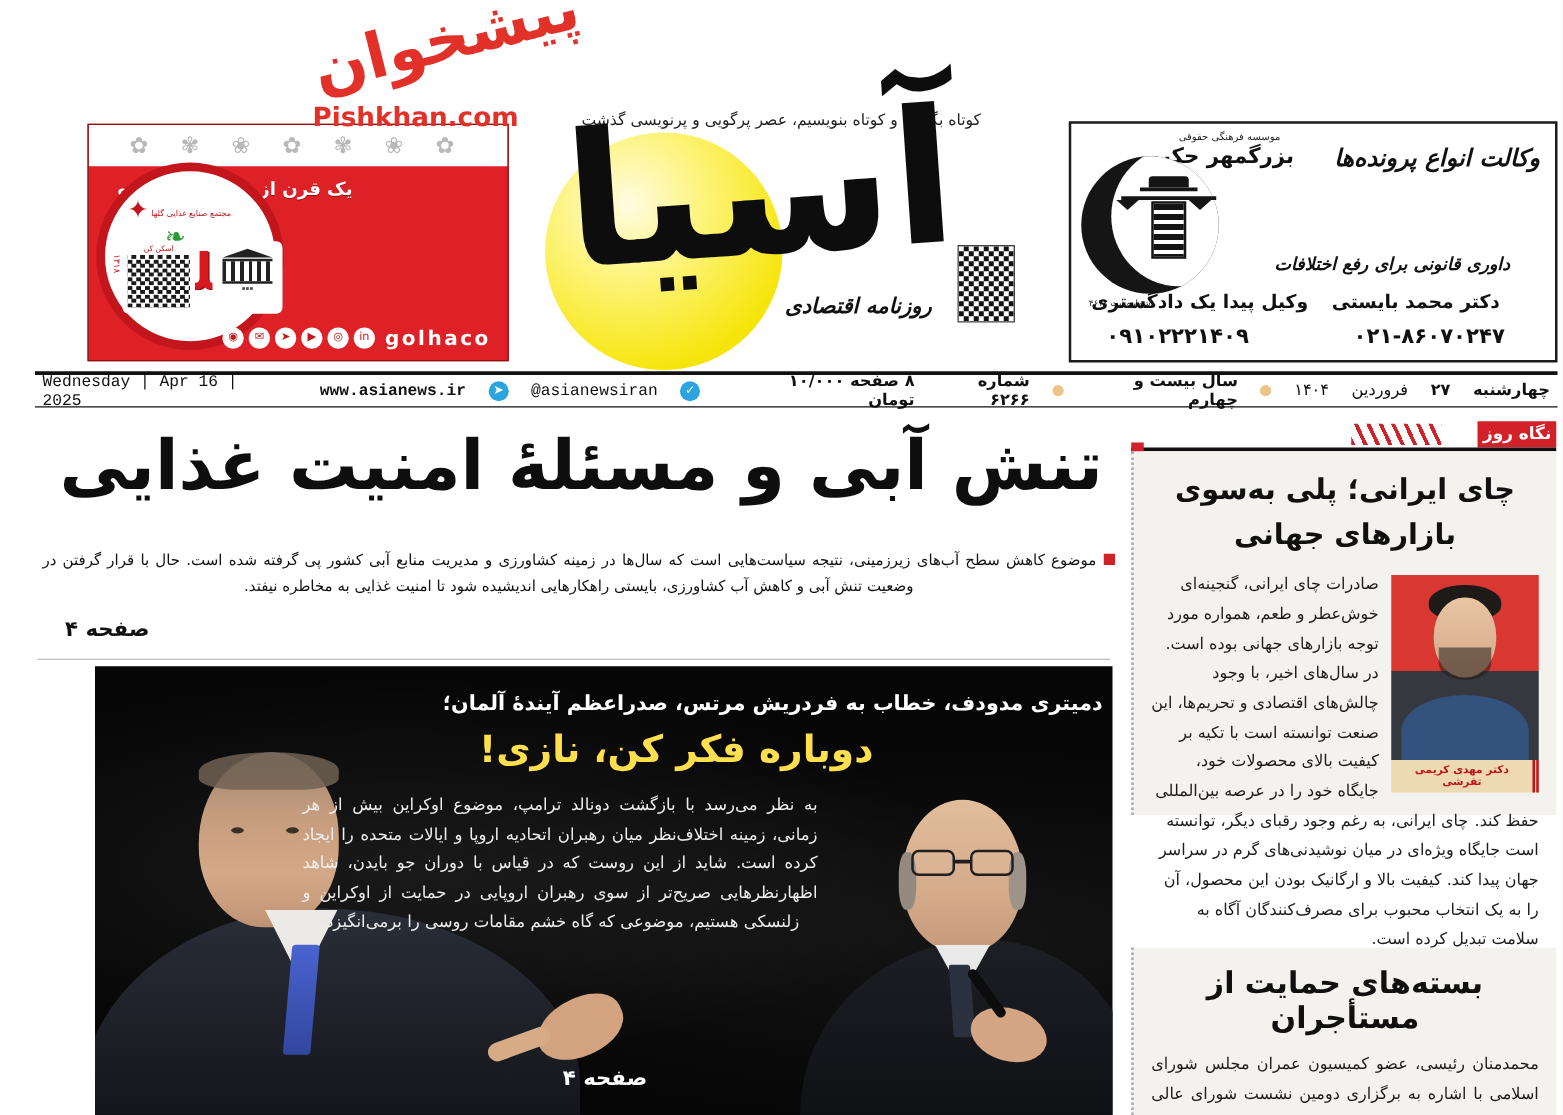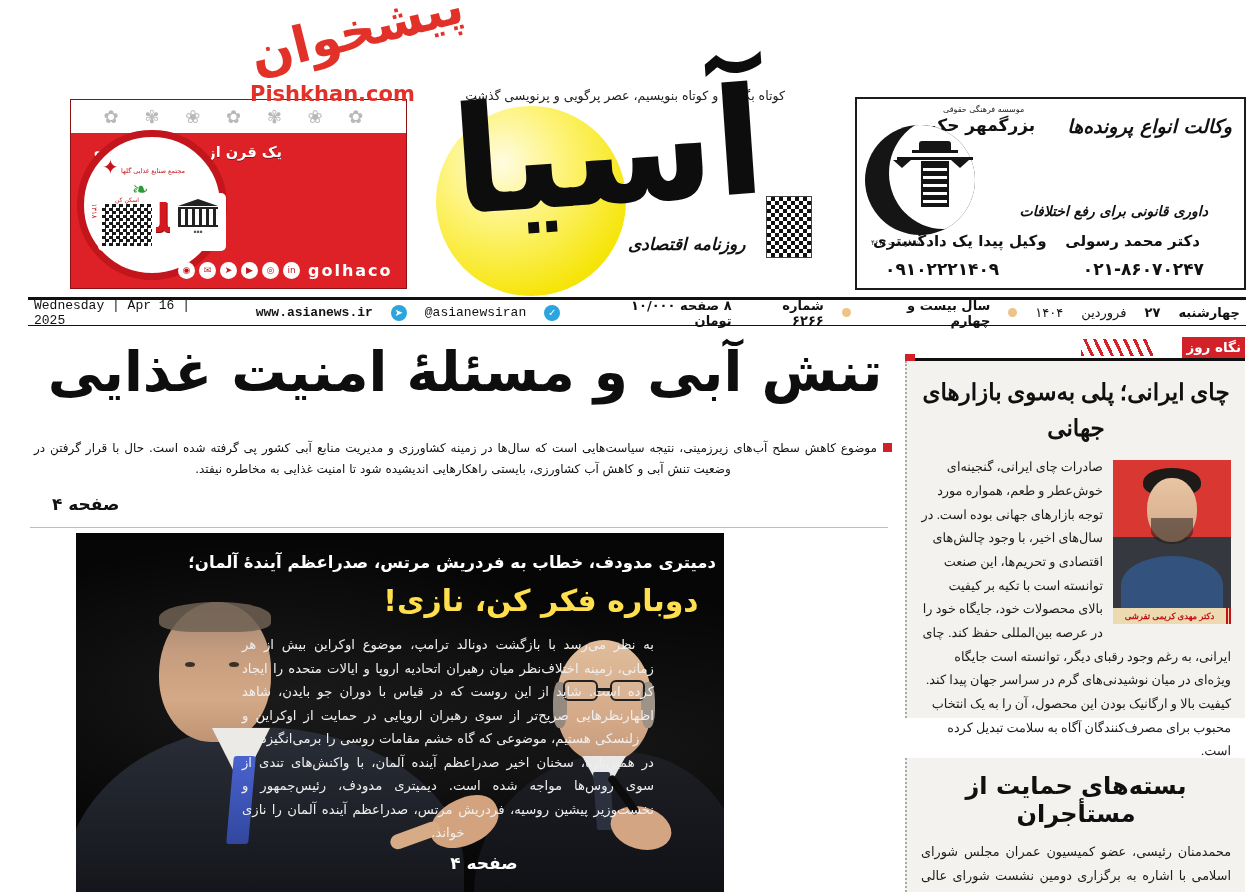--- a/index.html
+++ b/index.html
@@ -71,21 +71,21 @@
   .en { direction:ltr; font-family:Liberation Mono, monospace; }
 
   
   .lead-hl { position:absolute; left:40px; top:340px; width:850px; text-align:center; font-size:55px; font-weight:bold; color:#0e0e0e; }
   .lead-sum { position:absolute; left:34px; top:438px; width:858px; font-size:12px; line-height:1.78; font-weight:500; color:#111; text-align:justify; text-align-last:center; }
   .bullet { display:inline-block; width:9px; height:9px; background:#d02028; margin-left:6px; }
   .lead-pref { position:absolute; left:52px; top:494px; font-size:17px; font-weight:bold; color:#111; }
   .divider { position:absolute; left:30px; top:527px; width:858px; height:1px; background:#bdbdbd; }
 
   
-  .bbox { position:absolute; left:76px; top:533px; width:648px; height:359px; background:#060606; overflow:hidden; }
+  .bbox { position:absolute; left:76px; top:533px; width:814px; height:359px; background:#060606; overflow:hidden; }
   .bbox .glow { position:absolute; inset:0; background:radial-gradient(ellipse at 30% 45%, rgba(255,255,255,.08), transparent 55%), radial-gradient(ellipse at 85% 60%, rgba(255,255,255,.06), transparent 50%); }
   .kicker { position:absolute; right:8px; top:20px; font-size:16.5px; font-weight:bold; color:#fff; z-index:3; }
   .bhl { position:absolute; left:300px; top:50px; width:330px; text-align:center; font-size:30px; font-weight:bold; color:#ffdf4e; z-index:3; }
   .bbody { position:absolute; left:166px; top:100px; width:412px; z-index:3; color:#efefef; font-size:13.2px; line-height:1.78; }
   .bbody p { text-align:justify; text-align-last:center; }
   .bpref { position:absolute; left:258px; top:320px; width:300px; text-align:center; font-size:17px; font-weight:bold; color:#fff; z-index:3; }
 
   .fig { position:absolute; z-index:1; }
   .fig-med { left:-12px; bottom:0; width:420px; height:310px; }
   .m-suit { position:absolute; left:0; bottom:0; width:400px; height:165px; background:linear-gradient(#2a2e38,#14161b); border-radius:48% 52% 0 0 / 95% 85% 0 0; }
@@ -112,21 +112,21 @@
 
   
   .sec-head { position:absolute; width:340px; height:24px; }
   .sec-head .tab { position:absolute; right:0; top:0; background:#d3212a; color:#fff; font-size:13.5px; font-weight:bold; padding:2px 4px 3px; }
   .sec-head .stripes { position:absolute; right:92px; top:2px; width:72px; height:17px; background:repeating-linear-gradient(65deg, #d3212a 0 3px, transparent 3px 9px); }
   .sec-head .rule { position:absolute; left:0; right:0; top:21px; height:3px; background:#101010; }
   .sec-head .sq { position:absolute; left:0; top:17px; width:10px; height:10px; background:#d3212a; }
 
   .gray-box { position:absolute; width:340px; background:#f3f2ee; border-left:2px dotted #a9a9a9; padding:10px 14px; }
   .dv-head { left:905px; top:337px; }
-  .dv-box { left:905px; top:361px; height:357px;font-family:Liberation Serif, serif; }
+  .dv-box { left:905px; top:361px; height:291px; }
   .dv-hl { text-align:center; font-size:23px; font-weight:bold; color:#101010; line-height:1.55; margin:4px 0 10px; }
   .dv-photo-wrap { float:right; width:118px; margin:4px 0 6px 10px; }
   .dv-photo { width:118px; height:148px; background:linear-gradient(#d93832 0 52%, #35393f 52% 100%); position:relative; overflow:hidden; }
   .dv-face { position:absolute; left:34px; top:18px; width:50px; height:64px; border-radius:48%; background:linear-gradient(#e8c5a4,#d3a887); }
   .dv-hair { position:absolute; left:30px; top:8px; width:58px; height:28px; border-radius:50% 50% 40% 40%; background:#1d1a18; }
   .dv-beard { position:absolute; left:38px; top:58px; width:42px; height:26px; border-radius:0 0 50% 50%; background:rgba(35,28,24,.55); }
   .dv-suit { position:absolute; left:8px; bottom:-6px; width:102px; height:58px; border-radius:50% 50% 0 0; background:#33527e; }
   .dv-cap { width:118px; background:#edd9b2; color:#c01218; font-size:8.5px; font-weight:bold; text-align:center; padding:3px 2px; border-right:5px double #c01218; }
   .dv-body { font-size:12.8px; line-height:1.85; text-align:justify; color:#1c1c1c; }
   .dv-body + .dv-body { margin-top:2px; }
@@ -188,21 +188,21 @@
       <div class="crescent"></div>
       <div class="law-hat"></div>
       <div class="law-beam"></div>
       <div class="law-pan l"></div>
       <div class="law-pan r"></div>
       <div class="law-pillar"></div>
     </div>
     <div class="law-reg">شماره ثبت ۴۶۱۸</div>
     <div class="law-l1">وکالت انواع پرونده‌ها</div>
     <div class="law-l3">داوری قانونی برای رفع اختلافات</div>
-    <div class="law-person">دکتر محمد رسولی</div>
+    <div class="law-person">دکتر محمد بایستی</div>
     <div class="law-title">وکیل پیدا یک دادگستری</div>
     <div class="law-ph1">۰۲۱-۸۶۰۷۰۲۴۷</div>
     <div class="law-ph2">۰۹۱۰۲۲۲۱۴۰۹</div>
   </div>
 
   <div class="datebar">
     <span class="b">چهارشنبه</span>
     <span class="b">۲۷</span>
     <span>فروردین</span>
     <span>۱۴۰۴</span>
@@ -248,21 +248,20 @@
       </div>
       <div class="z-shirt"></div>
       <div class="z-tie"></div>
     </div>
     <div class="z-hand"></div>
 
     <div class="kicker">دمیتری مدودف، خطاب به فردریش مرتس، صدراعظم آیندهٔ آلمان؛</div>
     <div class="bhl">دوباره فکر کن، نازی!</div>
     <div class="bbody">
       <p>به نظر می‌رسد با بازگشت دونالد ترامپ، موضوع اوکراین بیش از هر زمانی، زمینه اختلاف‌نظر میان رهبران اتحادیه اروپا و ایالات متحده را ایجاد کرده است. شاید از این روست که در قیاس با دوران جو بایدن، شاهد اظهارنظرهایی صریح‌تر از سوی رهبران اروپایی در حمایت از اوکراین و زلنسکی هستیم، موضوعی که گاه خشم مقامات روسی را برمی‌انگیزد.</p>
-      <p>در همین‌باره، سخنان اخیر صدراعظم آینده آلمان، با واکنش‌های تندی از سوی روس‌ها مواجه شده است. دیمیتری مدودف، رئیس‌جمهور و نخست‌وزیر پیشین روسیه، فردریش مرتس، صدراعظم آینده آلمان را نازی خواند.</p>
     </div>
     <div class="bpref">صفحه ۴</div>
   </div>
 
   <div class="sec-head dv-head">
     <span class="stripes"></span>
     <span class="tab">نگاه روز</span>
     <span class="rule"></span>
     <span class="sq"></span>
   </div>

